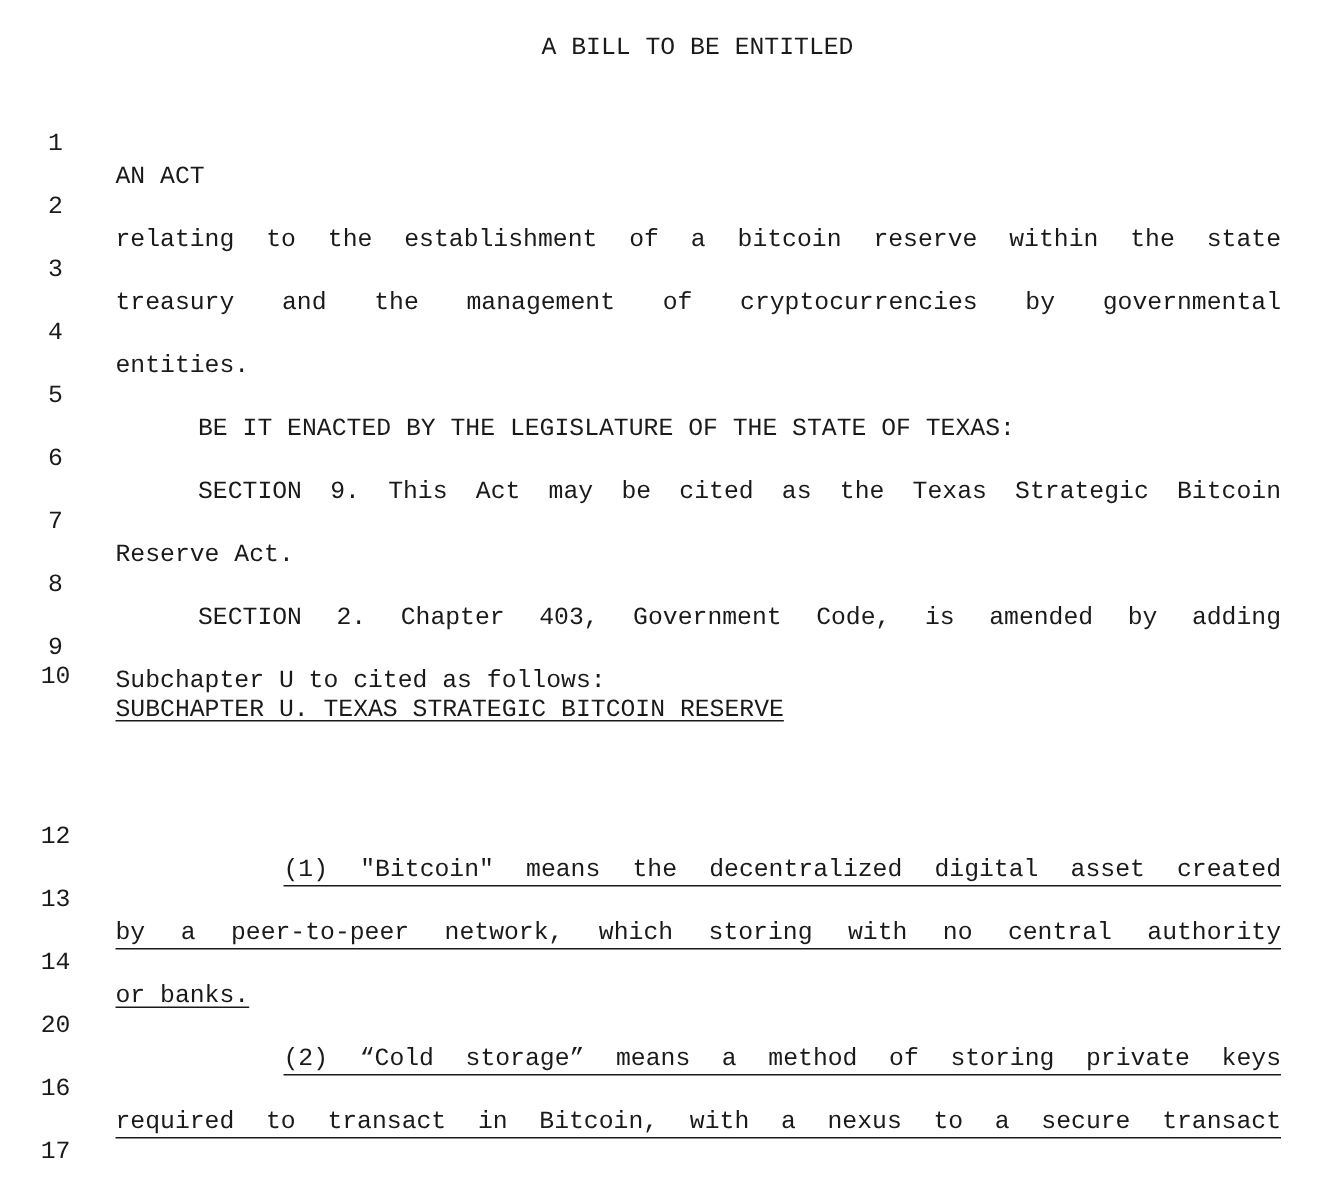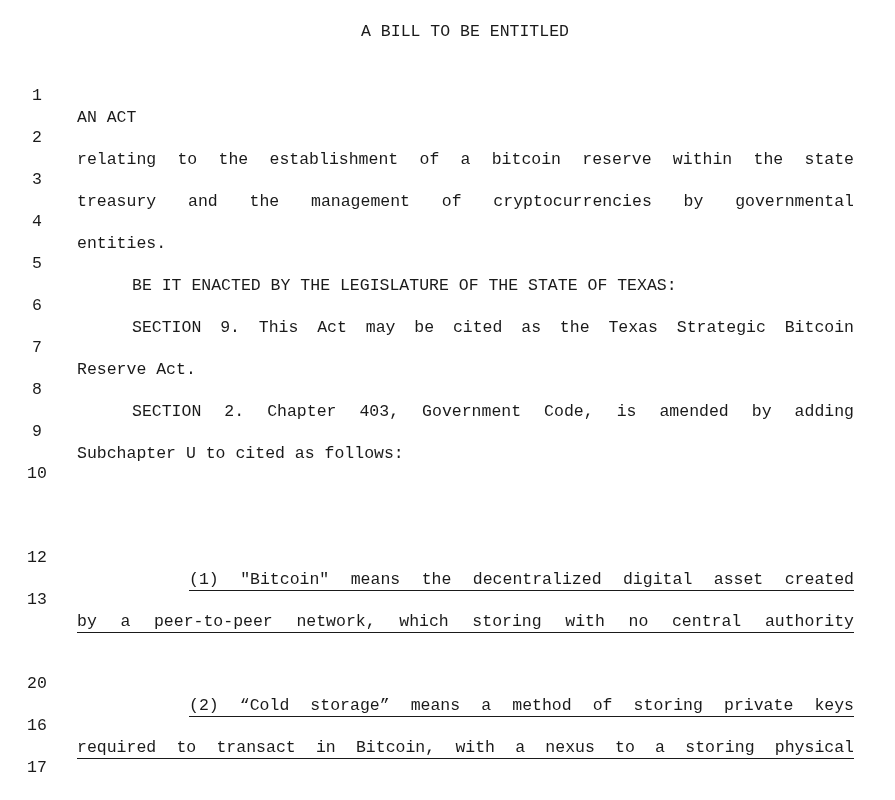--- a/index.html
+++ b/index.html
@@ -119,44 +119,49 @@
   <div class="line" style="top:357px;">
     <span class="lnum">8</span>
     <span class="text ind1 just">SECTION 2.  Chapter 403, Government Code, is amended by adding</span>
   </div>
 
   <div class="line" style="top:399px;">
     <span class="lnum">9</span>
     <span class="text">Subchapter U to cited as follows:</span>
   </div>
 
-  <div class="line" style="top:441px;">
+  <div class="line" style="top:418px;">
     <span class="lnum">10</span>
+    <span class="text center"><span class="u">SUBCHAPTER U. TEXAS STRATEGIC BITCOIN RESERVE</span></span>
   </div>
 
 
   <div class="line" style="top:525px;">
     <span class="lnum">12</span>
     <span class="text ind2 just u-block">(1) "Bitcoin" means the decentralized digital asset created</span>
   </div>
 
   <div class="line" style="top:567px;">
     <span class="lnum">13</span>
     <span class="text just u-block">by a peer-to-peer network, which storing with no central authority</span>
   </div>
 
+  <div class="line" style="top:609px;">
+    <span class="lnum">14</span>
+    <span class="text"><span class="u">or banks.</span></span>
+  </div>
 
   <div class="line" style="top:651px;">
     <span class="lnum">20</span>
     <span class="text ind2 just u-block">(2) “Cold storage” means a method of storing private keys</span>
   </div>
 
   <div class="line" style="top:693px;">
     <span class="lnum">16</span>
-    <span class="text just u-block">required to transact in Bitcoin, with a nexus to a storing physical</span>
+    <span class="text just u-block">required to transact in Bitcoin, with a nexus to a secure transact</span>
   </div>
 
   <div class="line" style="top:735px;">
     <span class="lnum">17</span>
   </div>
 
   <div class="line" style="top:777px;">
     <span class="lnum">18</span>
     
   </div>

